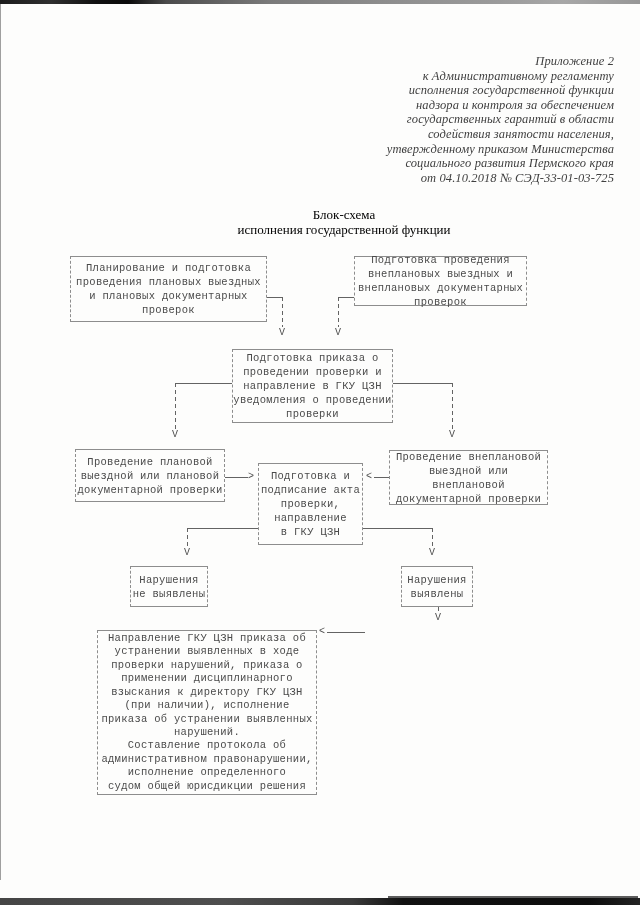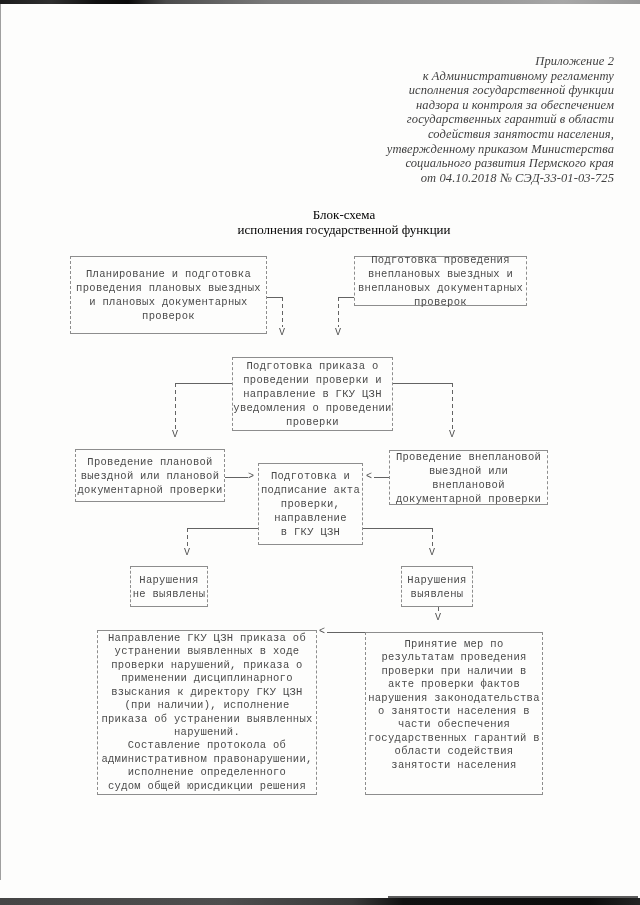--- a/index.html
+++ b/index.html
@@ -86,35 +86,35 @@
     <path d="M225 477.5 H248"></path>
     <path d="M374 477.5 H389"></path>
     <path d="M258 528.5 H187.5"></path>
     <path class="dash" d="M187.5 528 V547"></path>
     <path d="M363 528.5 H432.5"></path>
     <path class="dash" d="M432.5 528 V547"></path>
     <path class="dash" d="M438.5 607 V613"></path>
     <path d="M327 632.5 H365"></path>
   </svg>
 
-  <div class="flow-box" style="left:70px;top:256px;width:197px;height:78px;">
+  <div class="flow-box" style="left:70px;top:256px;width:197px;height:66px;">
     <span class="box-text">Планирование и подготовка
 проведения плановых выездных
 и плановых документарных
 проверок</span>
   </div>
 
   <div class="flow-box" style="left:354px;top:256px;width:173px;height:50px;">
     <span class="box-text">Подготовка проведения
 внеплановых выездных и
 внеплановых документарных
 проверок</span>
   </div>
 
-  <div class="flow-box" style="left:232px;top:349px;width:161px;height:74px;margin-top:8px;">
+  <div class="flow-box" style="left:232px;top:349px;width:161px;height:74px;">
     <span class="box-text">Подготовка приказа о
 проведении проверки и
 направление в ГКУ ЦЗН
 уведомления о проведении
 проверки</span>
   </div>
 
   <div class="flow-box" style="left:75px;top:449px;width:150px;height:53px;">
     <span class="box-text">Проведение плановой
 выездной или плановой
@@ -153,32 +153,20 @@
 взыскания к директору ГКУ ЦЗН
 (при наличии), исполнение
 приказа об устранении выявленных
 нарушений.
 Составление протокола об
 административном правонарушении,
 исполнение определенного
 судом общей юрисдикции решения</span>
   </div>
 
-  <div class="flow-box dense top-align" style="left:365px;top:632px;width:178px;height:163px;">
-    <span class="box-text">Принятие мер по
-результатам проведения
-проверки при наличии в
-акте проверки фактов
-нарушения законодательства
-о занятости населения в
-части обеспечения
-государственных гарантий в
-области содействия
-занятости населения</span>
-  </div>
 
   <span class="arrow-glyph down" style="left:282px;top:328px;">V</span>
   <span class="arrow-glyph down" style="left:338px;top:328px;">V</span>
   <span class="arrow-glyph down" style="left:175px;top:430px;">V</span>
   <span class="arrow-glyph down" style="left:452px;top:430px;">V</span>
   <span class="arrow-glyph down" style="left:187px;top:548px;">V</span>
   <span class="arrow-glyph down" style="left:432px;top:548px;">V</span>
   <span class="arrow-glyph down" style="left:438px;top:613px;">V</span>
 
   <span class="arrow-glyph" style="left:248px;top:472px;">&gt;</span>

